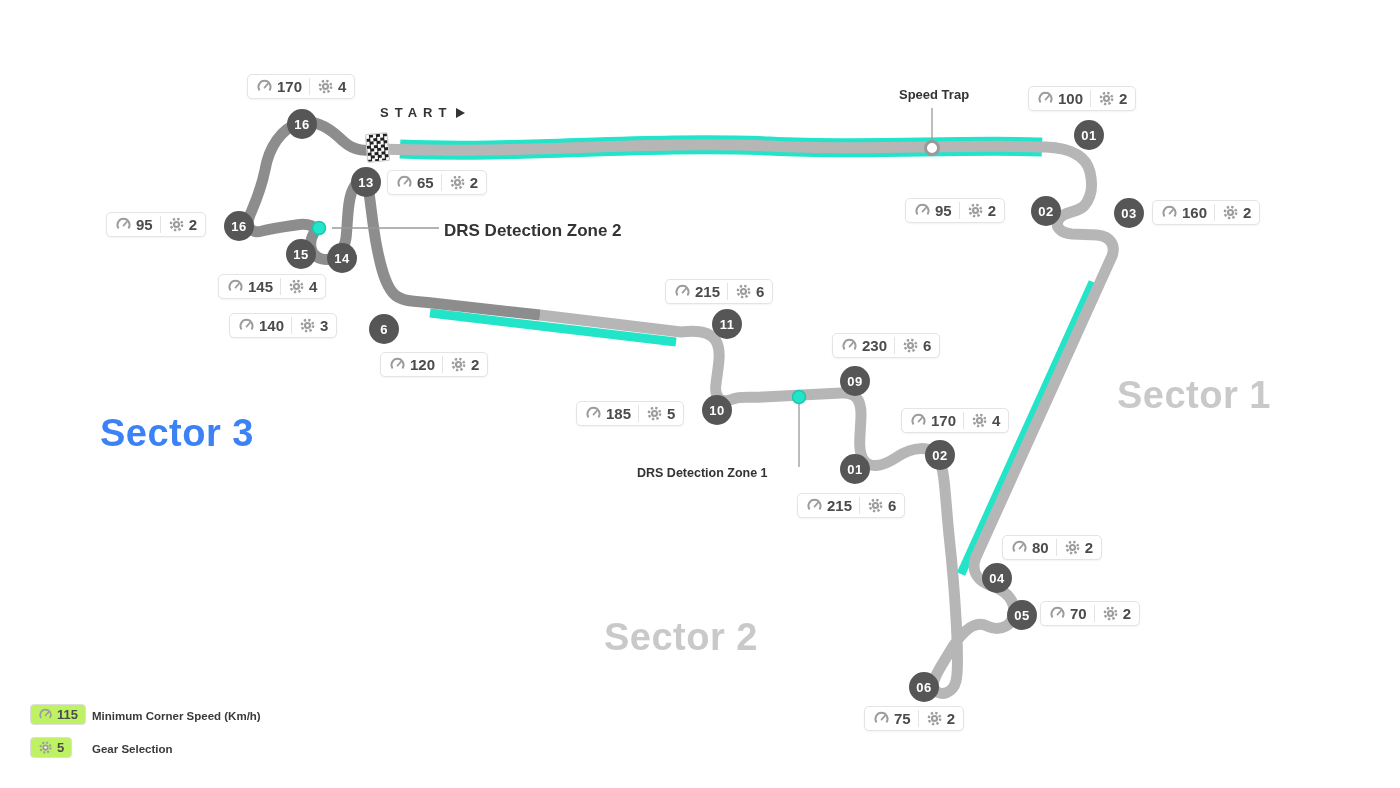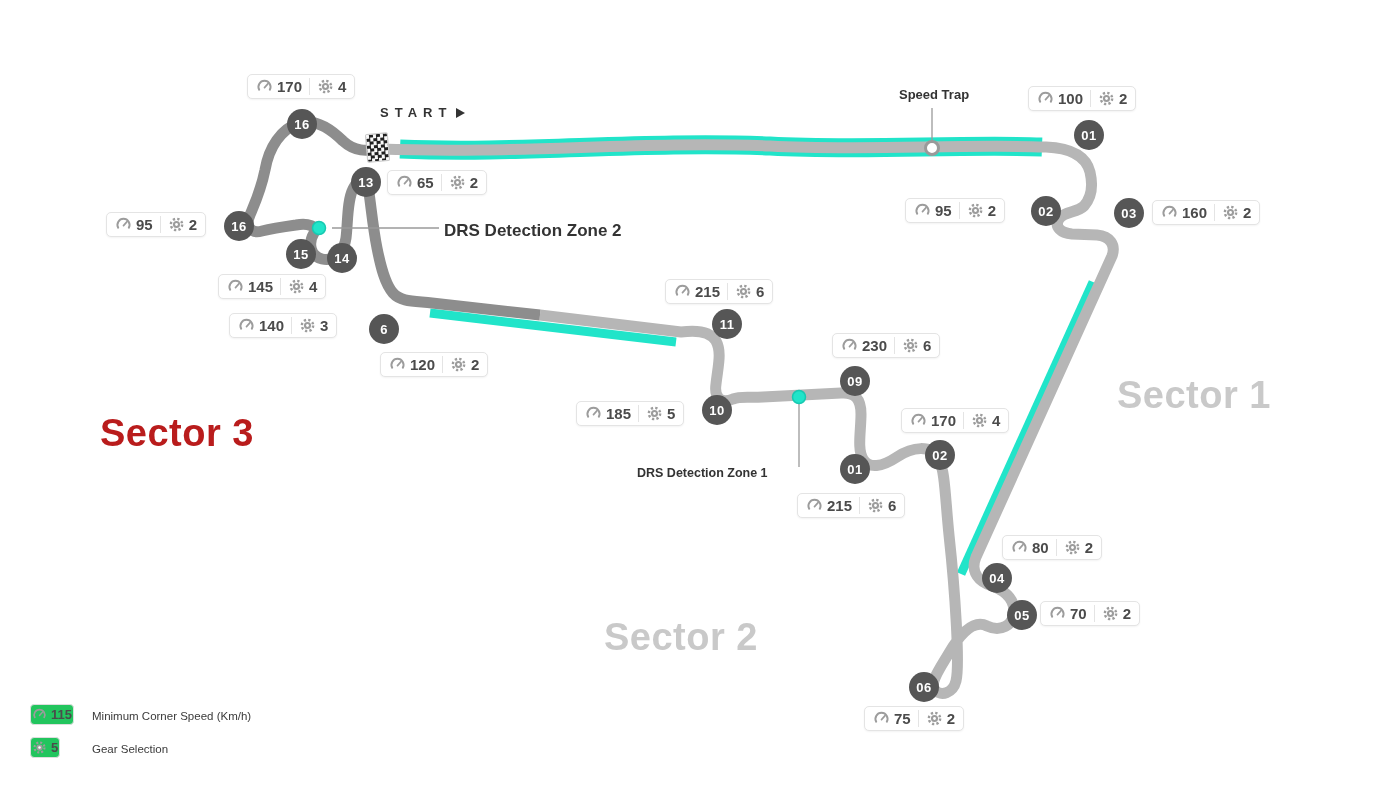--- a/index.html
+++ b/index.html
@@ -8,32 +8,32 @@
   .track-svg{position:absolute;left:0;top:0}
   .badge{position:absolute;width:30px;height:30px;border-radius:50%;background:#565656;color:#fff;
          display:flex;align-items:center;justify-content:center;font-size:13px;font-weight:700;letter-spacing:.5px}
   .pill{position:absolute;display:inline-flex;align-items:center;background:#fff;border:1px solid #e4e4e4;
         border-radius:5px;padding:3px 8px;font-size:15px;font-weight:700;color:#4b4b4b;white-space:nowrap;
         box-shadow:0 1px 2px rgba(0,0,0,.05)}
   .ico{width:17px;height:17px;color:#9c9c9c;flex:none;margin-right:4px}
   .sep{width:1px;align-self:stretch;background:#e4e4e4;margin:0 7px}
   .sector{position:absolute;font-size:38px;font-weight:700;letter-spacing:.5px}
   .s-light{color:#c9c9c9}
-  .s-dark{color:#b91c1c}
+  .s-dark{color:#3b82f6}
   .ann{position:absolute;font-size:13px;font-weight:700;color:#333}
   .start{position:absolute;font-size:13px;font-weight:800;letter-spacing:6px;color:#333;display:flex;align-items:center}
   .start-arrow{width:0;height:0;border-left:9px solid #333;border-top:5px solid transparent;
                border-bottom:5px solid transparent;margin-left:4px}
   .flag{position:absolute;left:366px;top:133px;width:21px;height:27px;
         background:repeating-conic-gradient(#202020 0% 25%,#f8f8f8 0% 50%);background-size:7px 7px;
         border:1px solid #c9c9c9;border-radius:2px;transform:rotate(-5deg)}
-  .legend-pill{position:absolute;display:inline-flex;align-items:center;background:#22c55e;border:1px solid #dedede;
-               border-radius:4px;padding:2px 1px;font-size:13px;font-weight:700;color:#4b4b4b}
+  .legend-pill{position:absolute;display:inline-flex;align-items:center;background:#bef264;border:1px solid #dedede;
+               border-radius:4px;padding:2px 7px;font-size:13px;font-weight:700;color:#4b4b4b}
   .legend-pill .ico{width:15px;height:15px}
-  .legend-label{position:absolute;font-size:11.5px;font-weight:400;color:#3a3a3a}
+  .legend-label{position:absolute;font-size:11.5px;font-weight:700;color:#3a3a3a}
 </style>
 </head>
 <body>
 
 <svg width="0" height="0" style="position:absolute" aria-hidden="true">
   <defs>
     <symbol id="i-speedo" viewBox="0 0 24 24">
       <path d="M4.5 16.5 A 8.5 8.5 0 1 1 19.5 16.5" fill="none" stroke="currentColor" stroke-width="2.8" stroke-linecap="round"></path>
       <path d="M12 13.5 L17 8" fill="none" stroke="currentColor" stroke-width="2.4" stroke-linecap="round"></path>
     </symbol>

